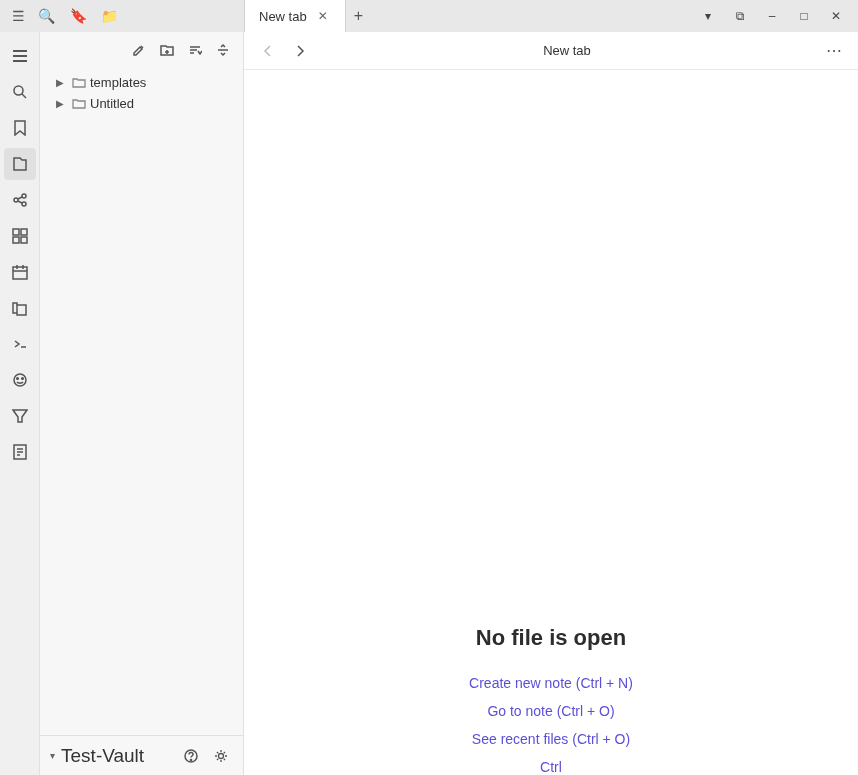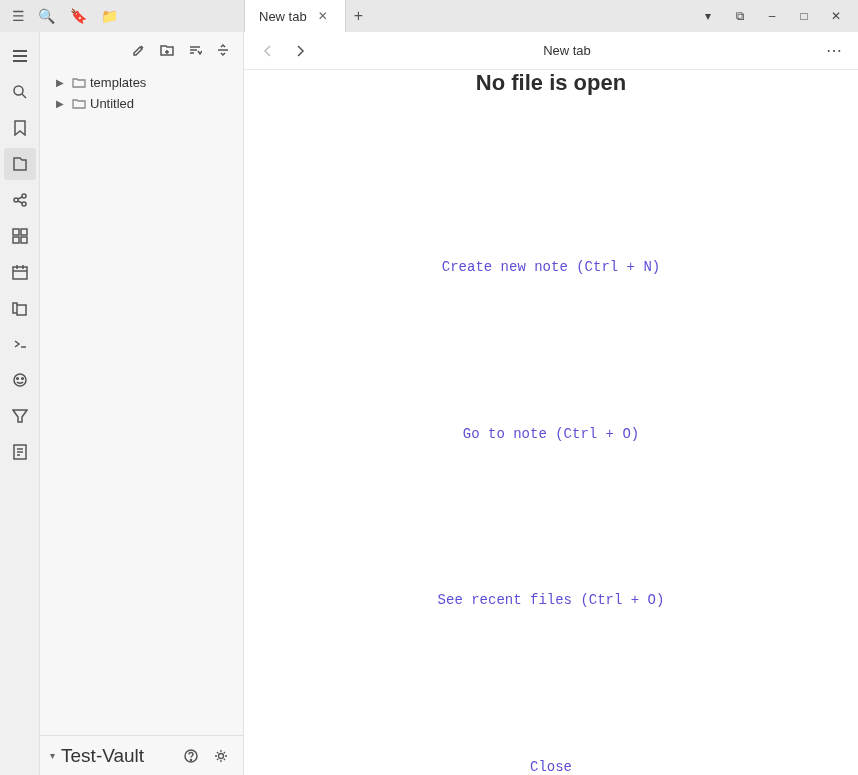--- a/index.html
+++ b/index.html
@@ -242,35 +242,34 @@
       border-radius: 3px;
       color: #555;
       font-size: 16px;
     }
 
     .editor-content {
       flex: 1;
       display: flex;
       flex-direction: column;
       align-items: center;
-      justify-content: space-between;
+      justify-content: flex-end;
       gap: 12px;
     }
     .no-file-title {
       font-size: 22px;
       font-weight: 600;
       color: #2d2d2d;
       margin-bottom: 12px;
     }
     .action-link {
       color: #5c4fd6;
       cursor: pointer;
       font-size: 14px;
       text-decoration: none;
-      font-family: Liberation Mono, monospace;
     }
   </style>
 </head>
 <body>
 
 <div class="title-bar">
   <div class="title-bar-left">
     <span class="title-bar-icon">☰</span>
     <span class="title-bar-icon">🔍</span>
     <span class="title-bar-icon">🔖</span>
@@ -462,17 +461,17 @@
       </span>
       <span class="nav-title">New tab</span>
       <span class="nav-more">⋯</span>
     </div>
 
     <div class="editor-content">
       <div class="no-file-title">No file is open</div>
       <a class="action-link" href="#">Create new note (Ctrl + N)</a>
       <a class="action-link" href="#">Go to note (Ctrl + O)</a>
       <a class="action-link" href="#">See recent files (Ctrl + O)</a>
-      <a class="action-link" href="#">Close</a>
+      <a class="action-link" href="#">Ctrl</a>
     </div>
   </div>
 
 </div>
 
 </body></html>

